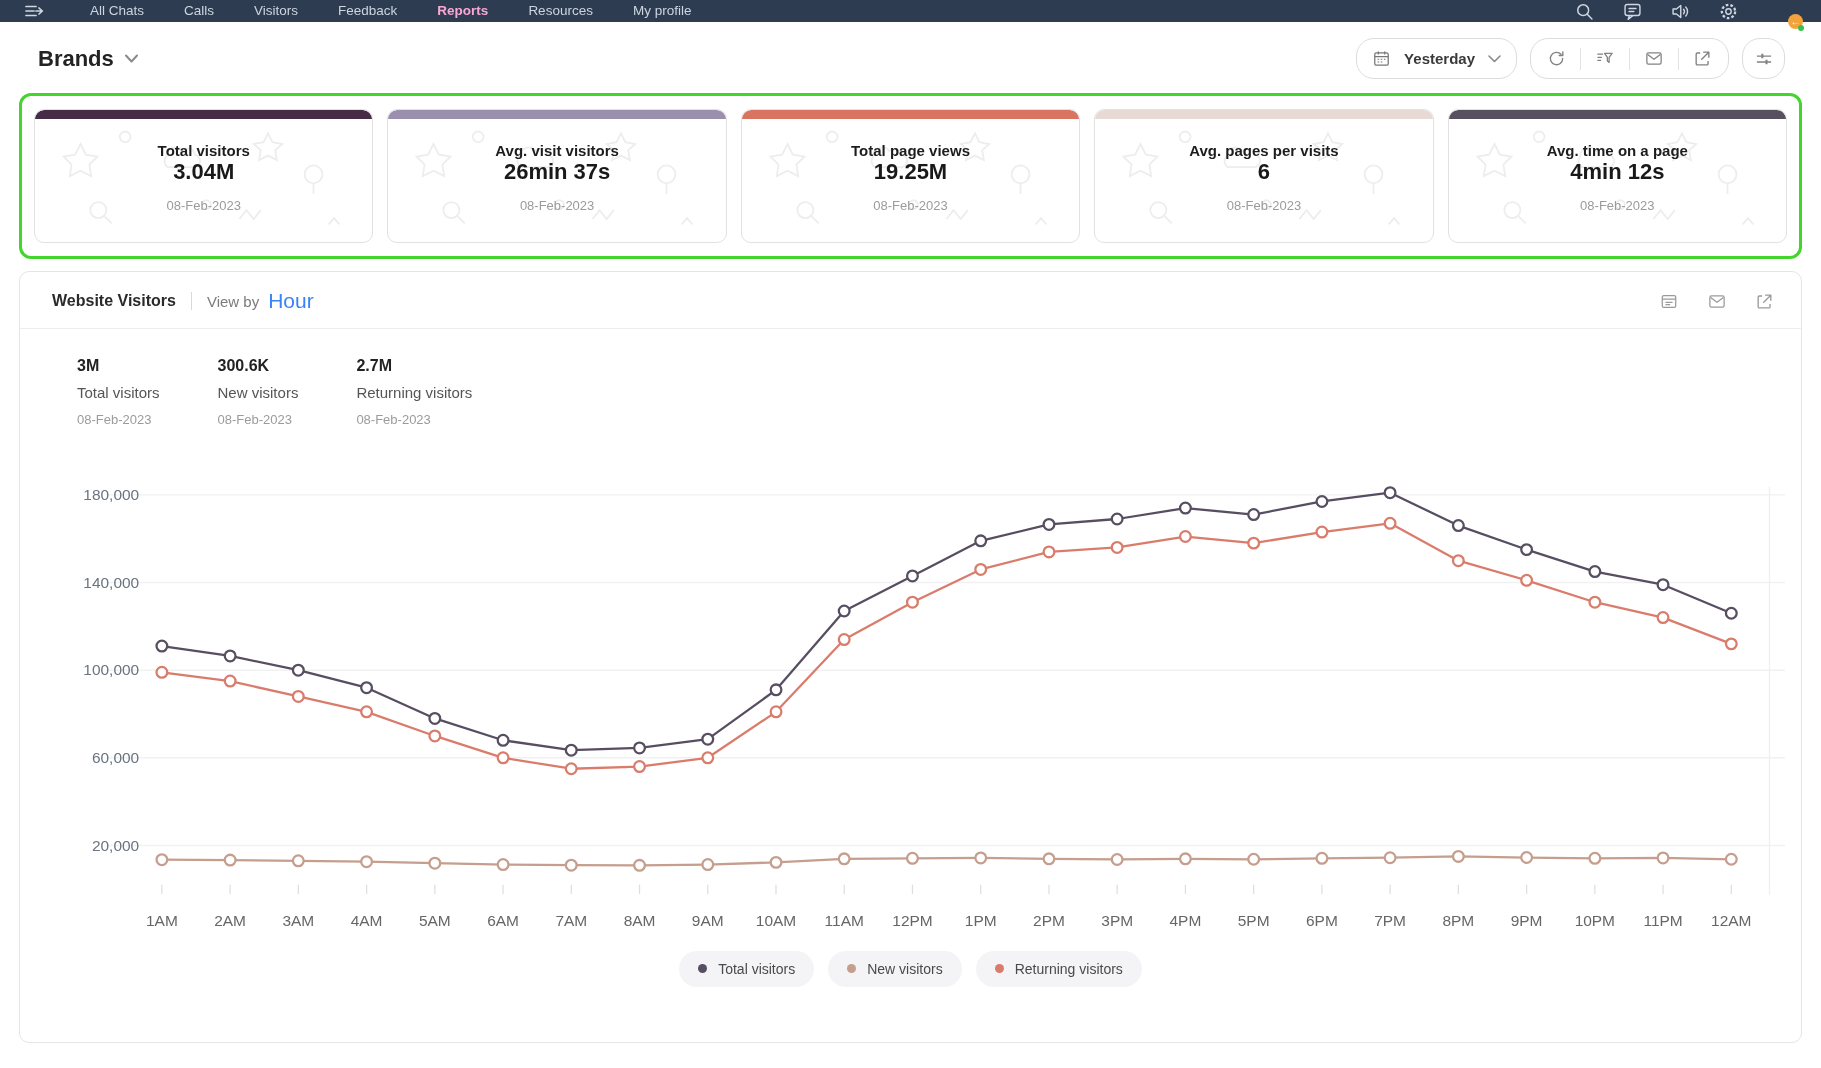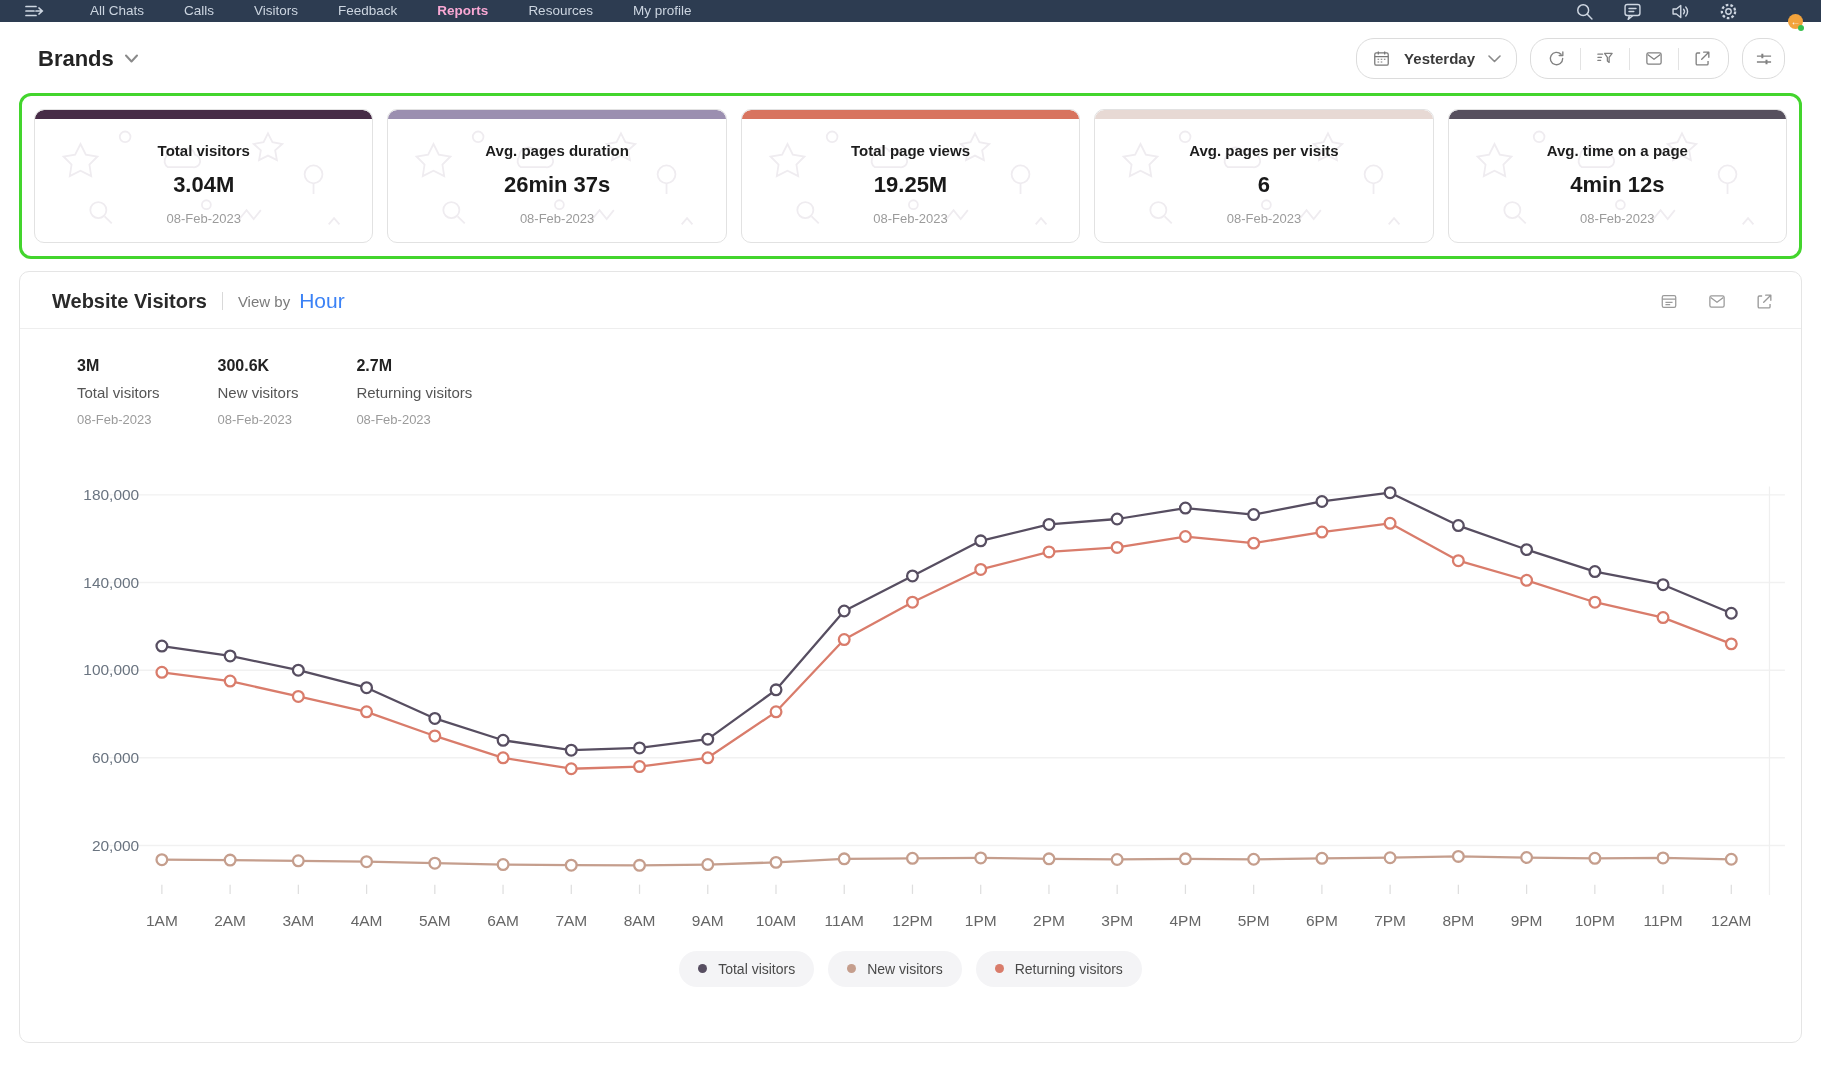--- a/index.html
+++ b/index.html
@@ -48,29 +48,29 @@
 
   
   .cards-outline { margin:2px 19px 12px 19px; border:3px solid #43d52d; border-radius:12px;
     padding:13px 12px; display:flex; gap:14px; background:#fff; }
   .card { flex:1; position:relative; border:1px solid #e2e2e2; border-radius:10px;
     overflow:hidden; height:134px; background:#fff; }
   .card-top { height:9px; border-radius:10px 10px 0 0; }
   .doodle { position:absolute; left:0; top:9px; width:100%; height:125px; }
   .card-body { position:relative; text-align:center; padding-top:23px; }
   .card-title { font-size:15px; font-weight:bold; color:#1d1d1d; }
-  .card-value { font-size:22px; font-weight:bold; color:#191919; margin-top:13px; }
+  .card-value { font-size:22px; font-weight:bold; color:#191919; }
   .card-date { font-size:13px; color:#9b9b9b; margin-top:13px; }
 
   
   .panel { margin:0 19px; border:1px solid #e5e5e5; border-radius:10px; background:#fff;
     height:772px; }
   .panel-header { display:flex; align-items:center; padding:17px 27px 15px 32px;
     border-bottom:1px solid #eeeeee; }
-  .panel-title { font-size:20px; font-weight:bold; color:#2a2a2a; }
+  .panel-title { font-size:16px; font-weight:bold; color:#2a2a2a; }
   .pdiv { width:1px; height:18px; background:#d9d9d9; margin:0 15px; }
   .viewby-label { font-size:15px; color:#7b7b7b; margin-right:9px; }
   .viewby-value { font-size:21px; color:#3b82f6; cursor:pointer; }
   .panel-icons { margin-left:auto; display:flex; align-items:center; gap:28px; }
   .panel-icon { display:flex; cursor:pointer; }
 
   .stats-row { display:flex; gap:58px; padding:28px 0 0 57px; }
   .stat-value { font-size:16px; font-weight:bold; color:#222; }
   .stat-label { font-size:15px; color:#555; margin-top:9px; }
   .stat-date { font-size:13px; color:#9b9b9b; margin-top:11px; }
@@ -229,21 +229,21 @@
       <div class="card-date">08-Feb-2023</div>
     </div>
   </div>
 
   <div class="card">
     <div class="card-top" style="background: rgb(155, 143, 176);"></div>
     <svg class="doodle">
         <use href="#doodles"></use>
       </svg>
     <div class="card-body">
-      <div class="card-title">Avg. pages duration</div>
+      <div class="card-title">Avg. visit visitors</div>
       <div class="card-value">26min 37s</div>
       <div class="card-date">08-Feb-2023</div>
     </div>
   </div>
 
   <div class="card">
     <div class="card-top" style="background: rgb(216, 116, 95);"></div>
     <svg class="doodle">
         <use href="#doodles"></use>
       </svg>

